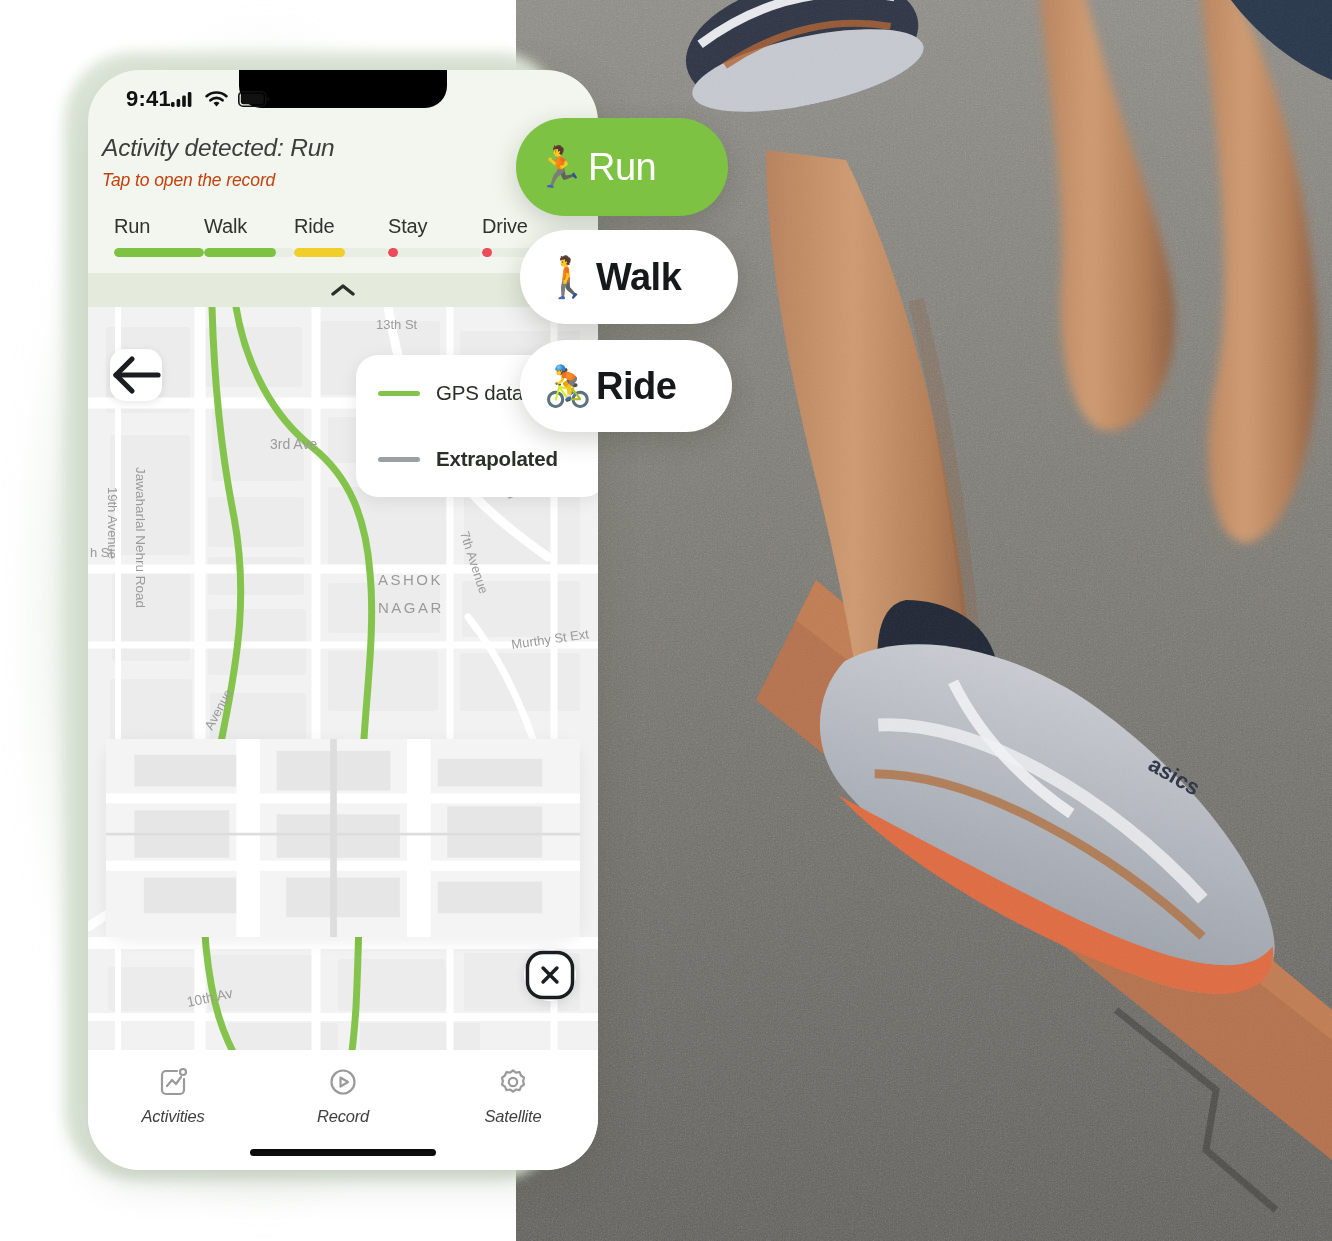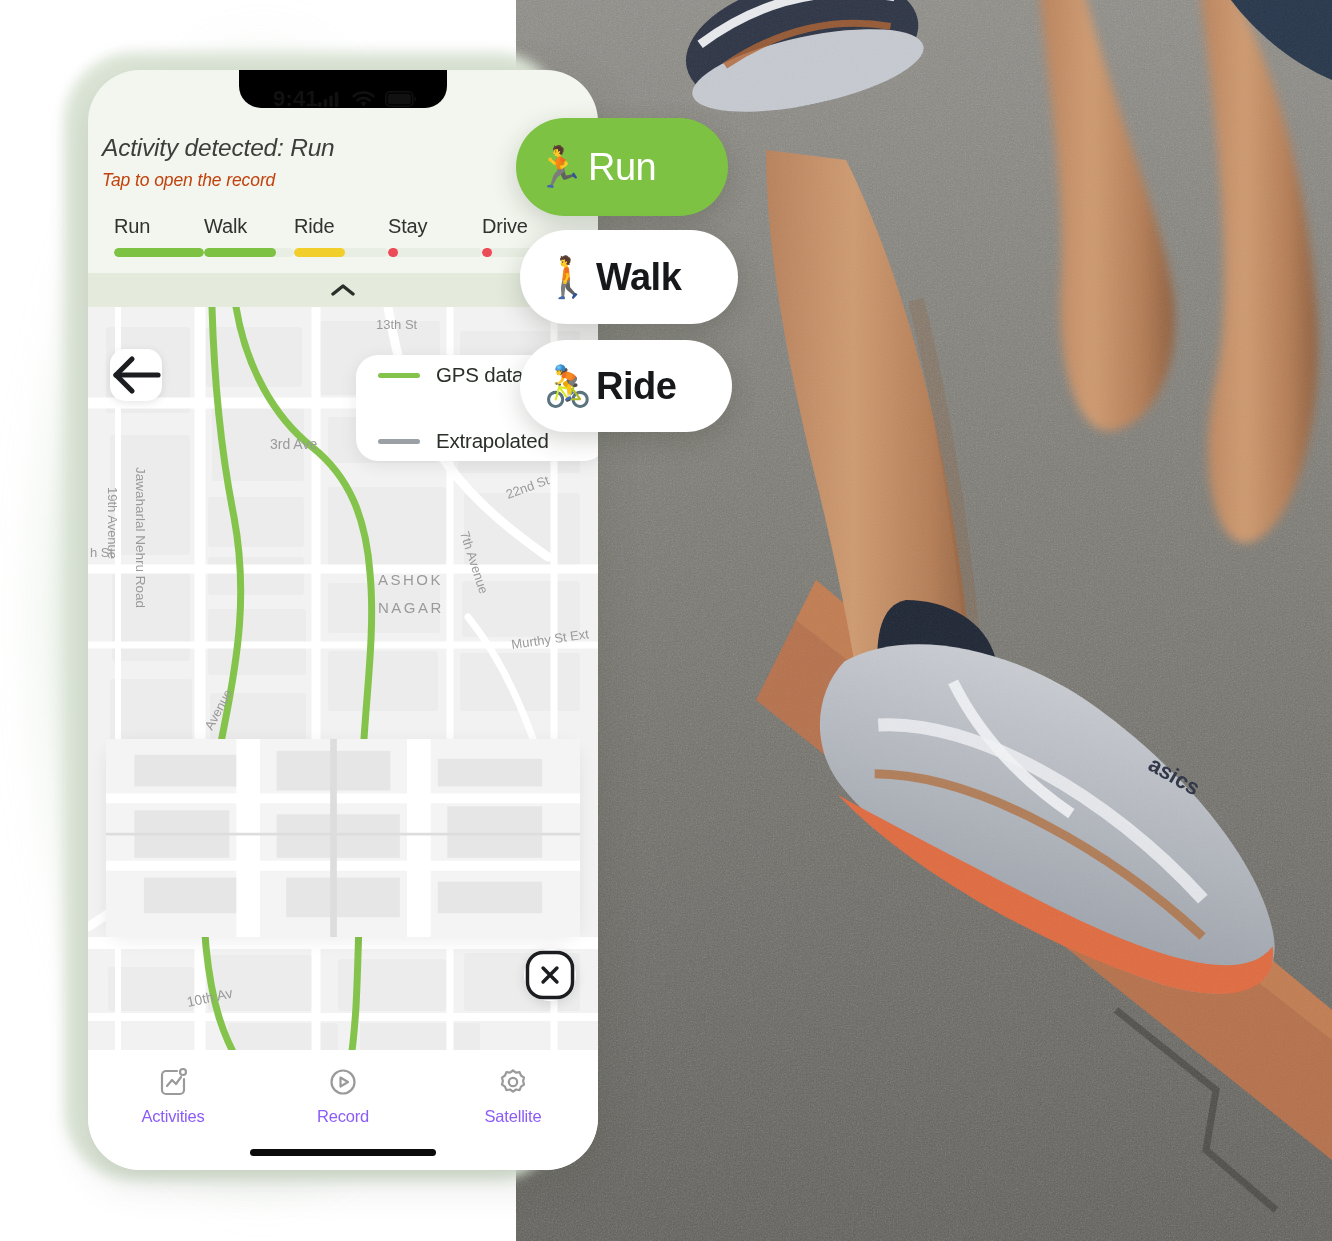--- a/index.html
+++ b/index.html
@@ -42,21 +42,21 @@
   }
   .notch {
     position: absolute; left: 50%; transform: translateX(-50%); top: -2px;
     width: 208px; height: 40px; background: #000;
     border-bottom-left-radius: 22px; border-bottom-right-radius: 22px;
   }
 
   
   .statusbar {
     position: relative; height: 58px; display: flex; align-items: center;
-    justify-content: center; padding: 0 34px 0 38px;
+    justify-content: flex-start; padding: 0 34px 0 38px;
   }
   .sb-time { font-size: 22px; font-weight: 700; color: #111; letter-spacing: .2px; }
   .sb-icons { display: flex; align-items: center; gap: 10px; }
 
   
   .header { padding: 6px 26px 0 14px; font-style: italic; }
   .h-title { font-size: 24.5px; color: #3b3f3a; letter-spacing: -.2px; }
   .h-sub { font-size: 17.5px; color: #c2410c; margin-top: 8px; letter-spacing: -.1px; }
 
   
@@ -80,25 +80,25 @@
   .map svg { position: absolute; inset: 0; width: 100%; height: 100%; }
 
   .backbtn {
     position: absolute; left: 22px; top: 42px; width: 52px; height: 52px;
     background: #fff; border-radius: 15px; display:flex; align-items:center; justify-content:center;
     box-shadow: 0 2px 8px rgba(0,0,0,.10);
   }
 
   
   .legend {
-    position: absolute; left: 268px; top: 48px; width: 250px; padding: 8px 22px;
+    position: absolute; left: 268px; top: 48px; width: 250px; padding: 26px 22px;
     background: #fff; border-radius: 22px; box-shadow: 0 4px 18px rgba(0,0,0,.08);
   }
   .lg-row { display: flex; align-items: center; gap: 16px; }
-  .lg-row + .lg-row { margin-top: 42px; }
+  .lg-row + .lg-row { margin-top: 42px; font-weight: bold; }
   .lg-line { width: 42px; height: 5px; border-radius: 3px; flex: none; }
   .lg-text { font-size: 20.5px; color: #2b2f29; letter-spacing: -.2px; white-space: nowrap; }
 
   
   .viewpicker {
     position: absolute; left: 18px; right: 18px; top: 432px;
     background: #fff; border-radius: 22px; padding: 18px 16px 10px 16px;
     box-shadow: 0 4px 18px rgba(0,0,0,.07);
     display: flex; gap: 18px; justify-content: space-between;
   }
@@ -114,21 +114,21 @@
     background: #fff; border-radius: 50%; display:flex; align-items:center; justify-content:center;
     box-shadow: 0 3px 12px rgba(0,0,0,.12);
   }
 
   
   .bottomnav {
     position: absolute; left: 0; right: 0; bottom: 0; height: 120px; background: #fff;
     display: flex; align-items: flex-start; padding-top: 16px;
   }
   .nav-item { flex: 1; display: flex; flex-direction: column; align-items: center; gap: 9px; }
-  .nav-label { font-size: 16.5px; color: #8b5cf6; letter-spacing: -.2px; }
+  .nav-label { font-size: 16.5px; color: #404040; letter-spacing: -.2px; font-style: italic; }
   .homebar {
     position: absolute; left: 50%; transform: translateX(-50%); bottom: 14px;
     width: 186px; height: 7px; border-radius: 5px; background: #0b0b0b;
   }
 
   
   .pill {
     position: absolute; display: flex; align-items: center; border-radius: 60px;
     box-shadow: 0 8px 26px rgba(40,50,35,.20);
   }

